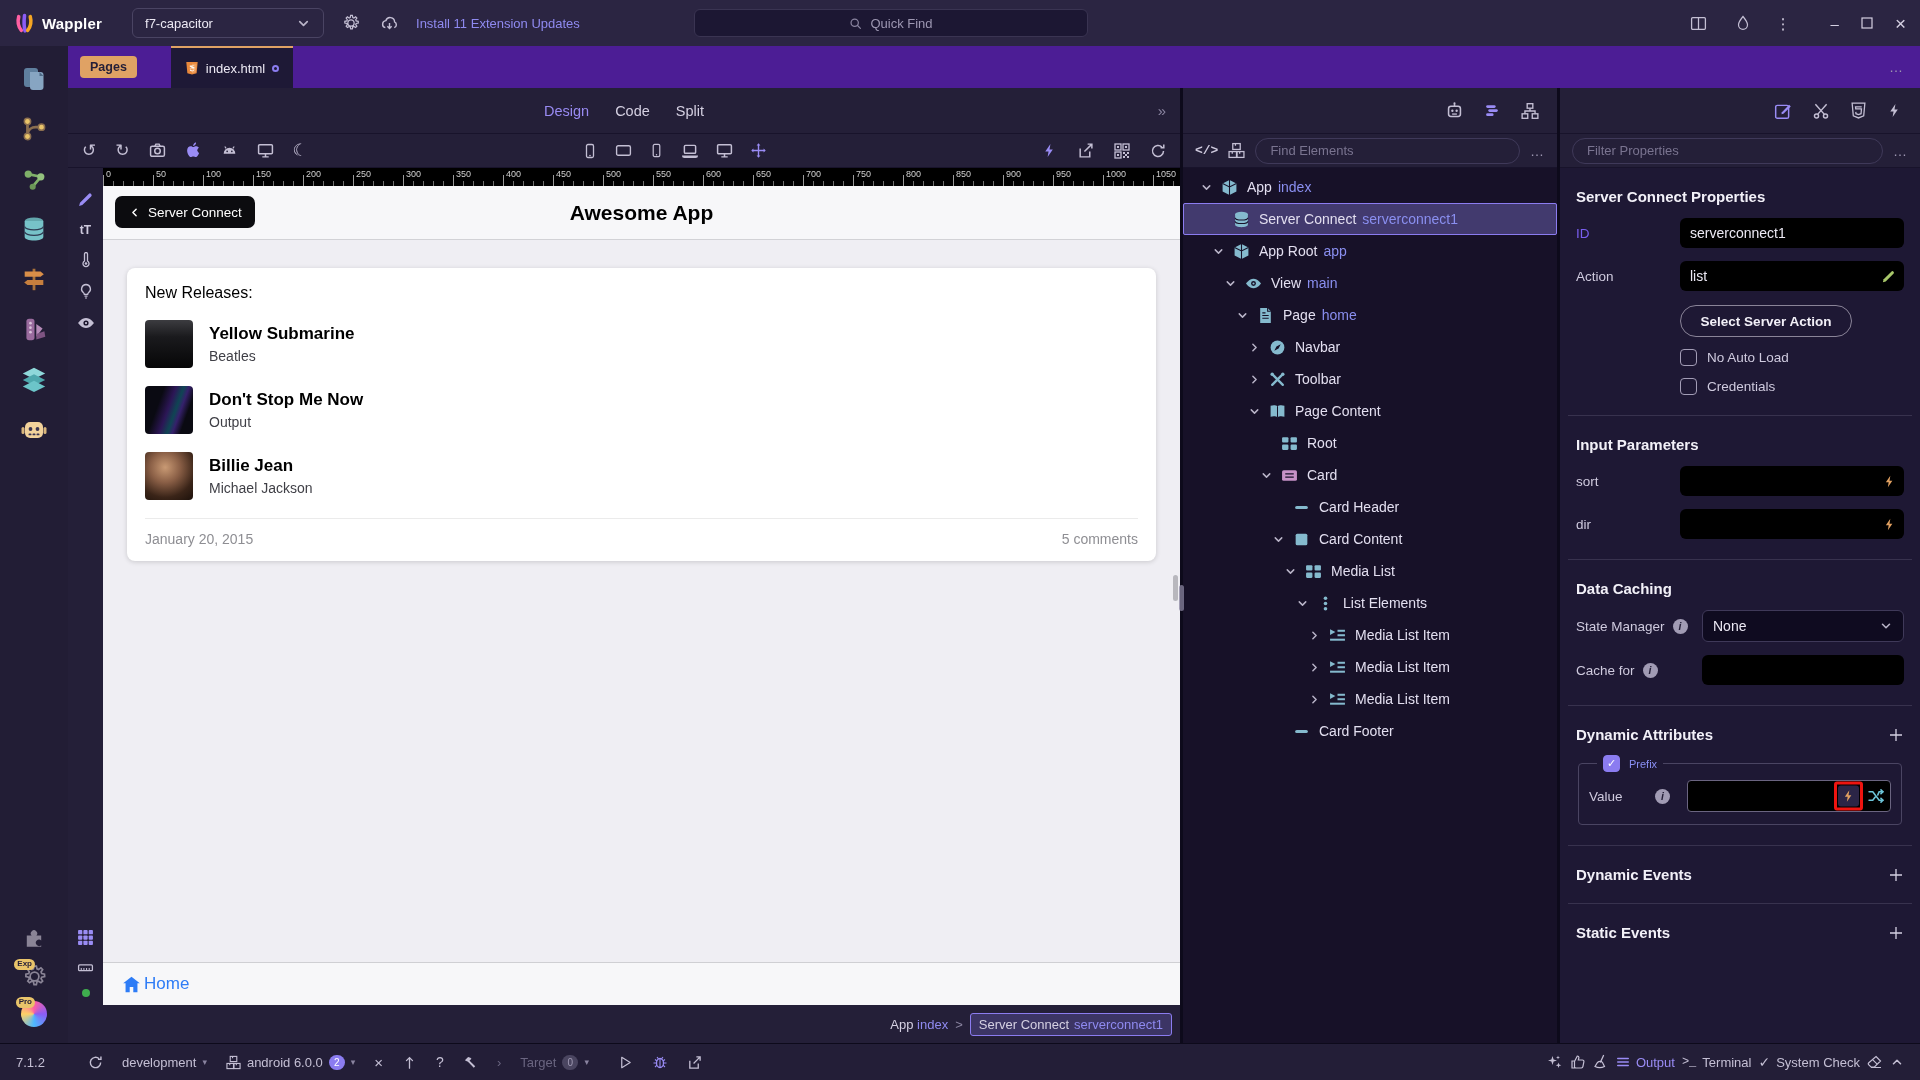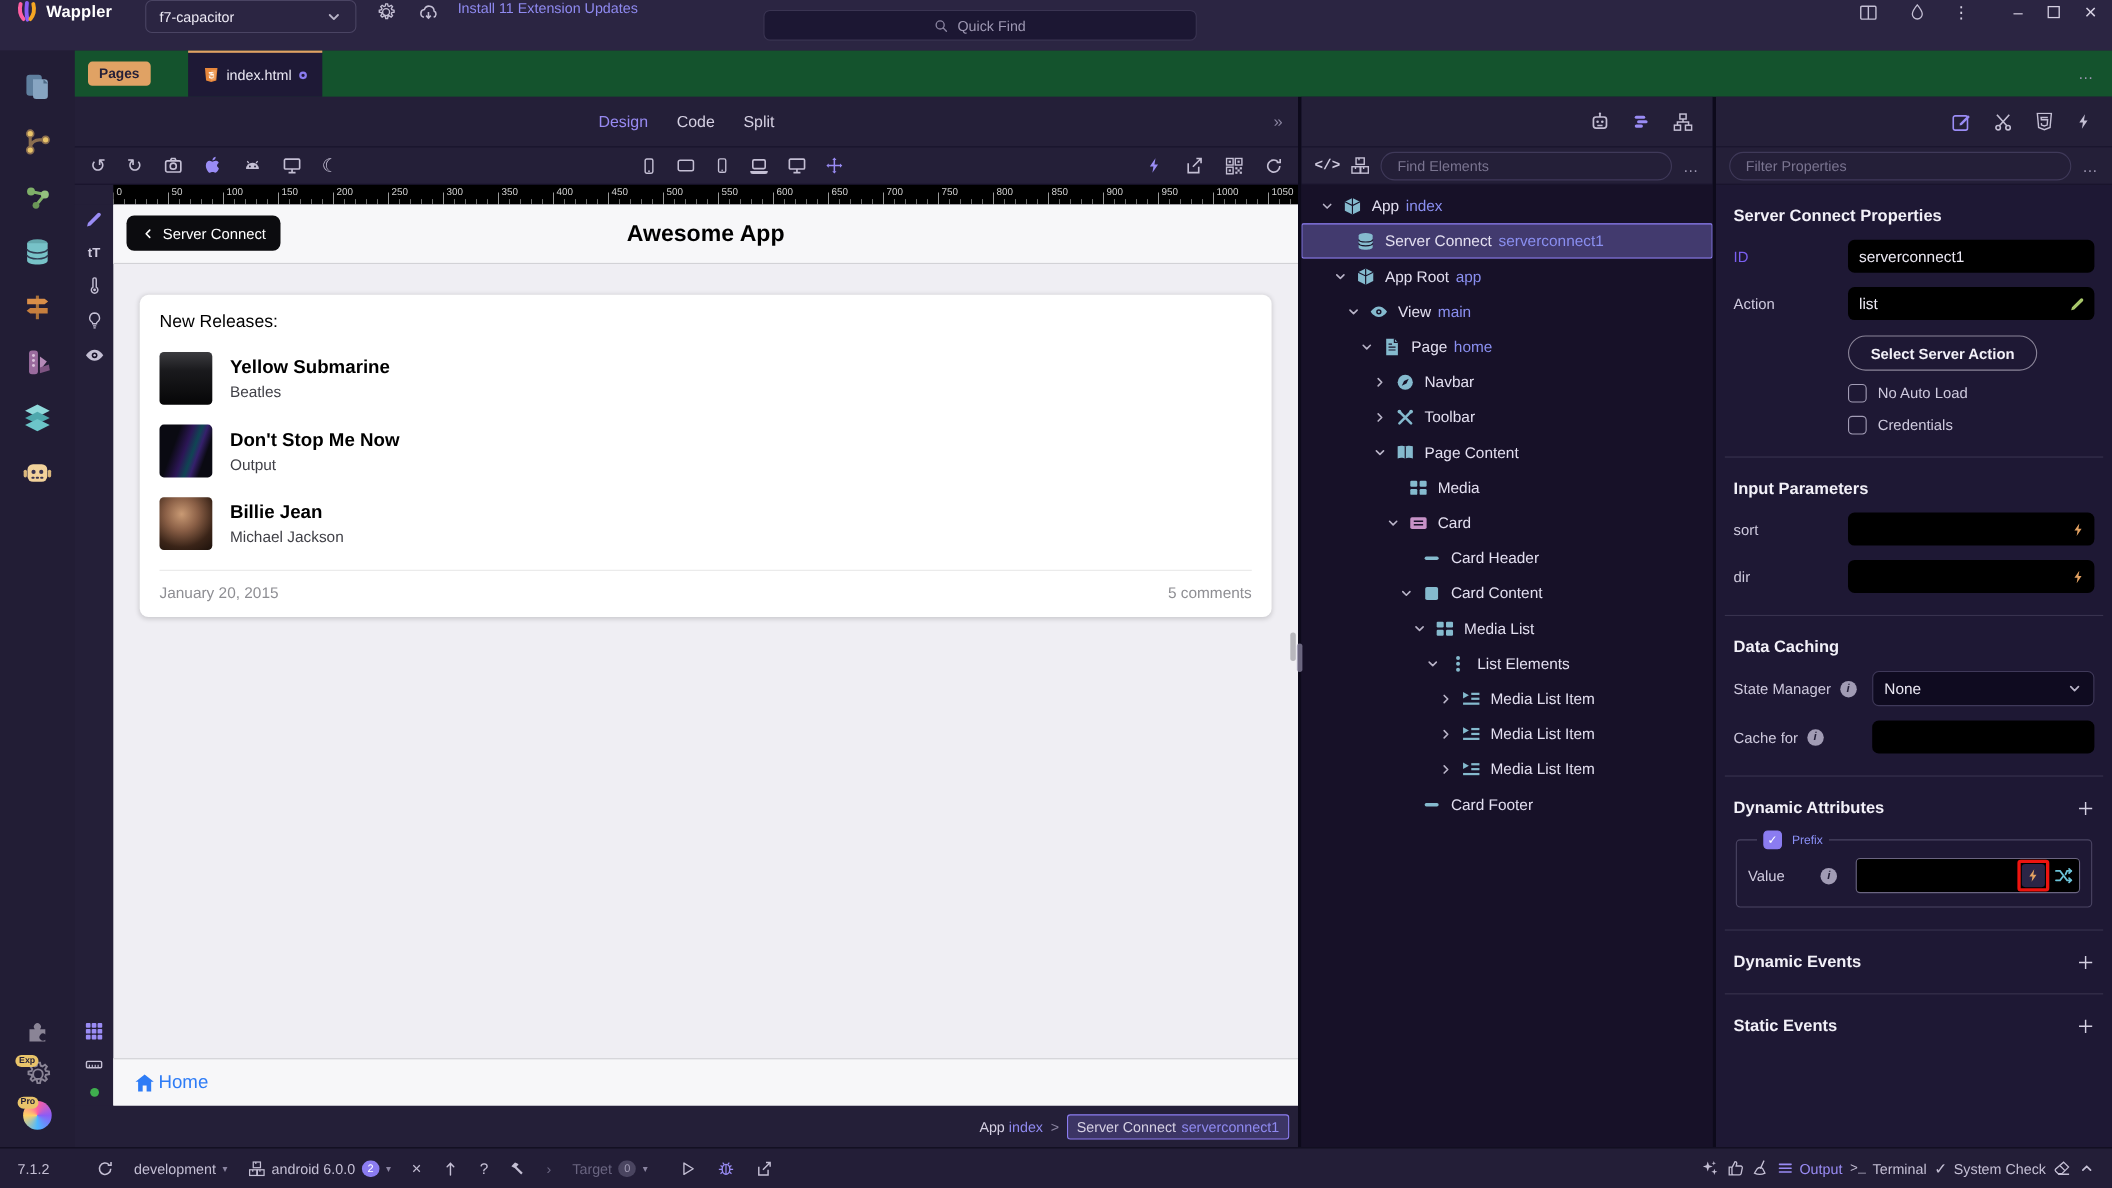--- a/index.html
+++ b/index.html
@@ -3,21 +3,21 @@
 <meta charset="utf-8">
 <style>
   html,body{margin:0;padding:0;background:#0d0a1b;}
   *{box-sizing:border-box;}
   .app{position:relative;width:1920px;height:1080px;background:#241f38;overflow:hidden;
        font-family:"Liberation Sans",sans-serif;color:#d5d0e2;-webkit-font-smoothing:antialiased;}
   svg{display:block;}
   .ic{color:#c4bfd4;}
   
   .titlebar{position:absolute;top:0;left:0;right:0;height:46px;background:#2b2542;
-            display:flex;align-items:flex-start;padding:0 14px;gap:16px;}
+            display:flex;align-items:center;padding:0 14px;gap:16px;}
   .brand{display:flex;align-items:center;gap:7px;}
   .brand-name{font-size:15px;font-weight:bold;color:#ffffff;letter-spacing:.2px;}
   .proj-select{width:192px;height:30px;border:1px solid #4a4463;border-radius:6px;display:flex;
                align-items:center;padding:0 12px;font-size:13px;color:#ece9f4;margin-left:14px;cursor:pointer;}
   .proj-select .chev{margin-left:auto;color:#b9b4c8;}
   .tb-icon{width:22px;height:22px;display:flex;align-items:center;justify-content:center;}
   .updates-link{font-size:13px;color:#8f8af0;cursor:pointer;}
   .quick-open{position:absolute;left:694px;top:9px;width:394px;height:28px;background:#1c1733;
               border:1px solid #3a3452;border-radius:6px;display:flex;align-items:center;justify-content:center;
               gap:8px;font-size:13px;color:#9d97b2;cursor:pointer;}
@@ -27,21 +27,21 @@
   .sidebar{position:absolute;top:46px;left:0;width:68px;bottom:37px;background:#221d35;
            display:flex;flex-direction:column;align-items:center;padding:8px 0 10px;}
   .side-item{height:50px;display:flex;align-items:center;justify-content:center;width:100%;cursor:pointer;position:relative;}
   .side-bottom{margin-top:auto;display:flex;flex-direction:column;align-items:center;}
   .side-bottom .side-item{height:38px;}
   .mini-badge{position:absolute;top:2px;right:12px;background:#e9c46a;color:#241f38;font-size:8px;
               font-weight:bold;border-radius:6px;padding:1px 3px;line-height:1.1;}
   .pro-circle{width:26px;height:26px;border-radius:50%;
               background:conic-gradient(#ff5fa2,#8b5cf6,#4db8ff,#ffd166,#ff5fa2);}
   
-  .tabbar{position:absolute;top:46px;left:68px;right:0;height:42px;background:#14532d;display:flex;align-items:center;}
+  .tabbar{position:absolute;top:46px;left:68px;right:0;height:42px;background:#4c1d95;display:flex;align-items:center;}
   .pages-badge{margin-left:12px;background:#e0a264;color:#241f38;font-size:12.5px;font-weight:bold;
                border-radius:4px;padding:4px 10px;cursor:pointer;}
   .tab{margin-left:34px;height:42px;background:#1e1936;border-top:2px solid #e0a264;display:flex;
        align-items:center;gap:7px;padding:0 14px;cursor:pointer;}
   .tab-label{font-size:13px;color:#ece9f4;}
   .dot-ring{width:7px;height:7px;border:2px solid #8b7cf0;border-radius:50%;}
   .tab-ellipsis{margin-left:auto;margin-right:16px;color:#9d97b2;font-size:14px;letter-spacing:1px;cursor:pointer;}
   
   .workspace{position:absolute;top:88px;left:68px;right:0;bottom:37px;display:flex;}
   .col-canvas{width:1112px;display:flex;flex-direction:column;background:#241f38;}
@@ -877,21 +877,21 @@
           <svg class="ticon">
               <use href="#book"></use>
             </svg>
           <span class="tlabel">Page Content</span>
         </div>
         <div class="trow" style="--i:5">
           <span class="chev-slot"></span>
           <svg class="ticon">
               <use href="#grid4"></use>
             </svg>
-          <span class="tlabel">Media</span>
+          <span class="tlabel">Root</span>
         </div>
         <div class="trow" style="--i:5">
           <span class="chev-slot">
               <svg width="13" height="13">
                 <use href="#chev"></use>
               </svg>
             </span>
           <svg class="ticon pink">
               <use href="#cardic"></use>
             </svg>

